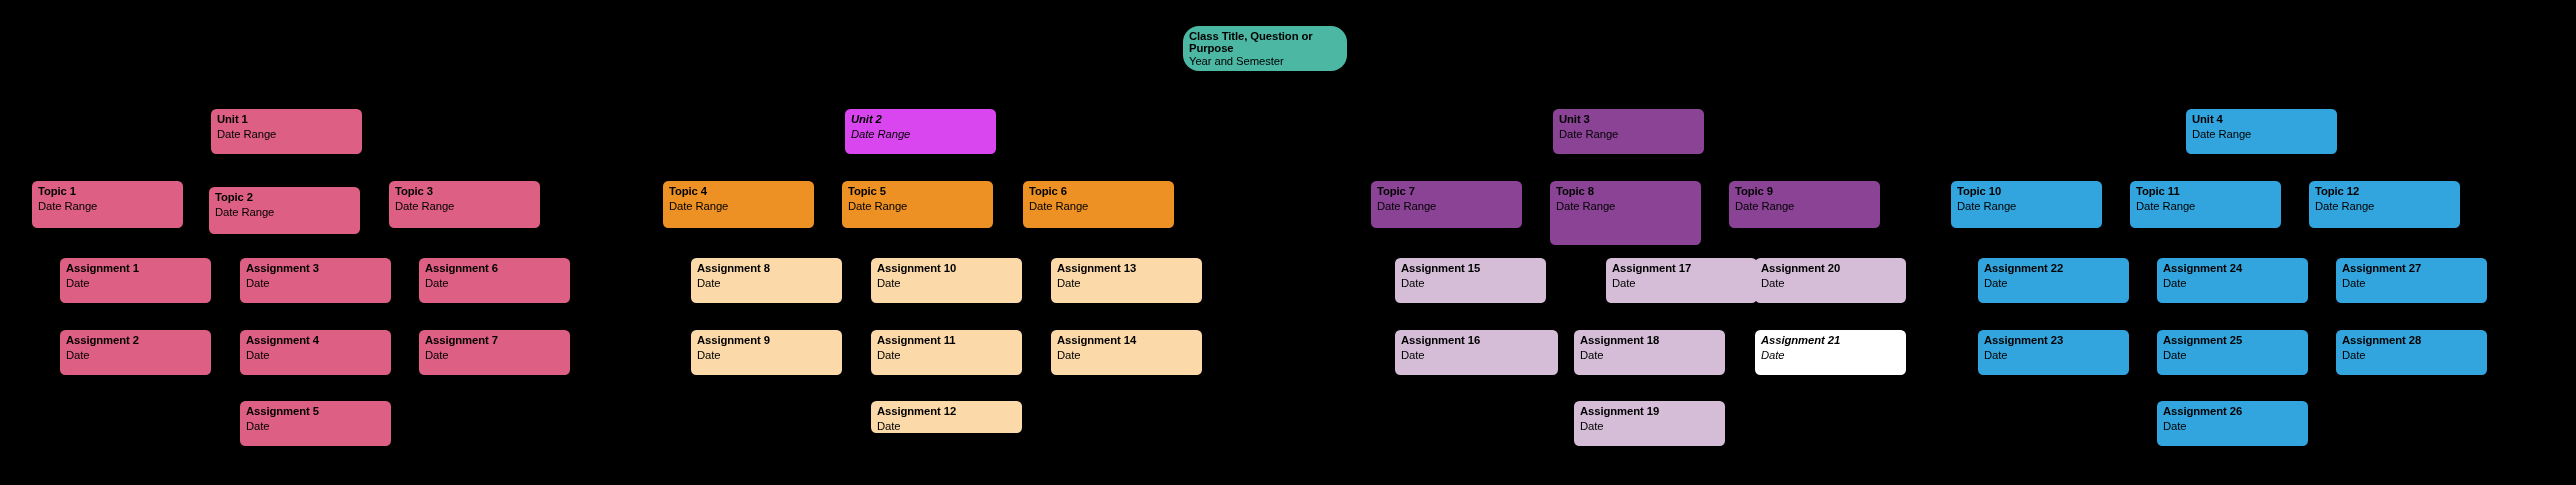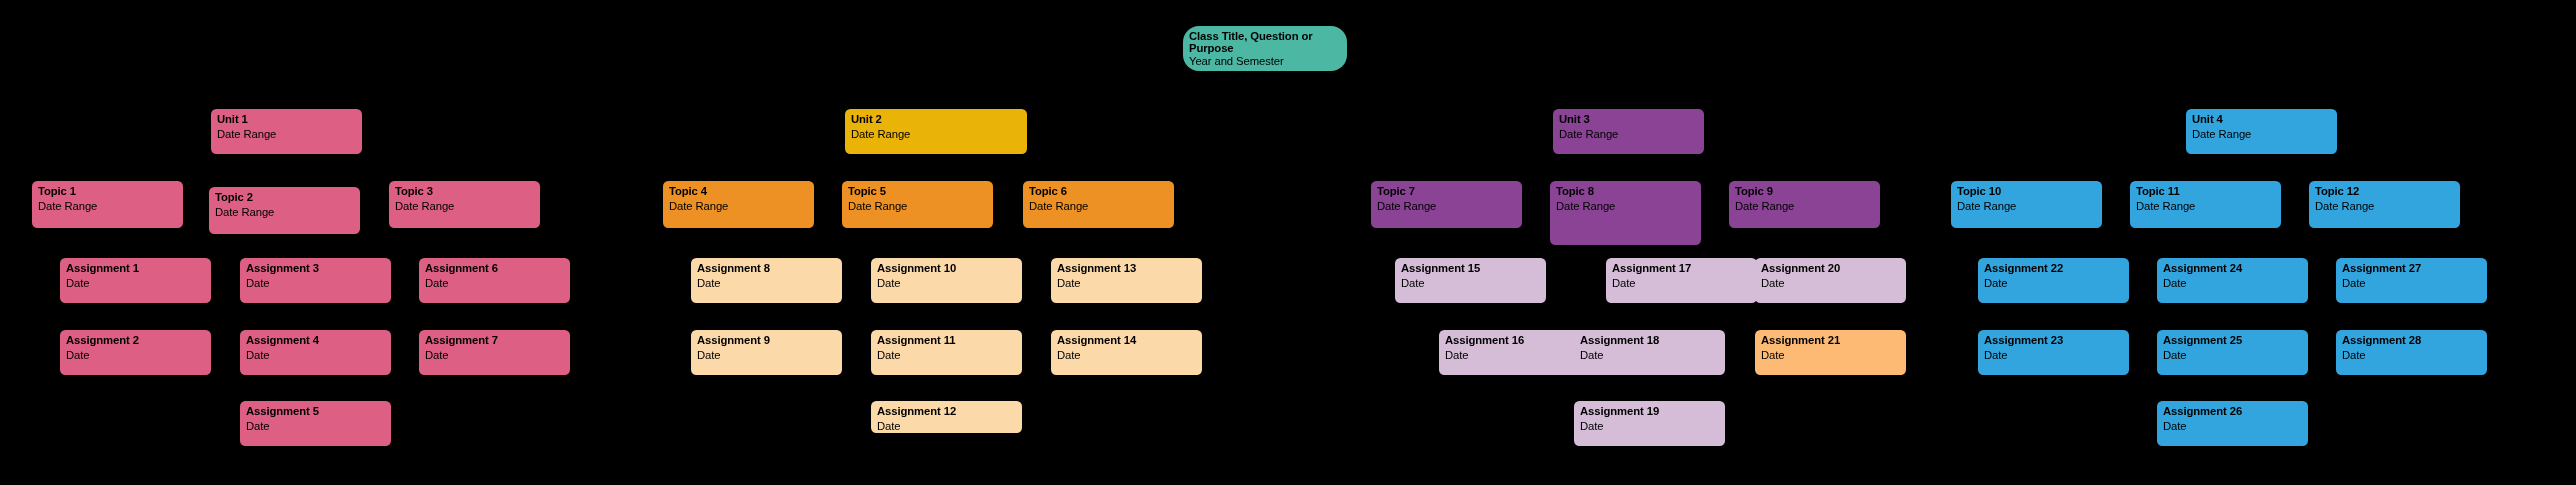--- a/index.html
+++ b/index.html
@@ -77,21 +77,21 @@
   <div class="header-card" id="header-card" style="left: 1183px; top: 26px; width: 164px; min-height: 38px; background: rgb(76, 184, 164); border-radius: 16px;">
     <span class="title">Class Title, Question or Purpose</span>
     <span class="sub">Year and Semester</span>
   </div>
 
   <div id="units-layer">
       <div class="card" style="left: 211px; top: 109px; width: 151px; height: 45px; background: rgb(221, 95, 132);">
         <span class="title">Unit 1</span>
         <span class="sub">Date Range</span>
       </div>
-      <div class="card" style="left: 845px; top: 109px; width: 182px; height: 45px; background: #eab308;">
+      <div class="card" style="left: 845px; top: 109px; width: 151px; height: 45px; background: #d946ef; font-style: italic;">
         <span class="title">Unit 2</span>
         <span class="sub">Date Range</span>
       </div>
       <div class="card" style="left: 1553px; top: 109px; width: 151px; height: 45px; background: rgb(138, 67, 149);">
         <span class="title">Unit 3</span>
         <span class="sub">Date Range</span>
       </div>
       <div class="card" style="left: 2186px; top: 109px; width: 151px; height: 45px; background: rgb(51, 165, 222);">
         <span class="title">Unit 4</span>
         <span class="sub">Date Range</span>
@@ -201,41 +201,41 @@
         <span class="sub">Date</span>
       </div>
       <div class="card" style="left: 1051px; top: 330px; width: 151px; height: 45px; background: rgb(252, 217, 168);">
         <span class="title">Assignment 14</span>
         <span class="sub">Date</span>
       </div>
       <div class="card" style="left: 1395px; top: 258px; width: 151px; height: 45px; background: rgb(213, 189, 216);">
         <span class="title">Assignment 15</span>
         <span class="sub">Date</span>
       </div>
-      <div class="card" style="left: 1395px; top: 330px; width: 163px; height: 45px; background: rgb(213, 189, 216); margin-left: 44px;">
+      <div class="card" style="left: 1395px; top: 330px; width: 163px; height: 45px; background: rgb(213, 189, 216);">
         <span class="title">Assignment 16</span>
         <span class="sub">Date</span>
       </div>
       <div class="card" style="left: 1574px; top: 258px; width: 151px; height: 45px; background: rgb(213, 189, 216); margin-left: 32px;">
         <span class="title">Assignment 17</span>
         <span class="sub">Date</span>
       </div>
       <div class="card" style="left: 1574px; top: 330px; width: 151px; height: 45px; background: rgb(213, 189, 216);">
         <span class="title">Assignment 18</span>
         <span class="sub">Date</span>
       </div>
       <div class="card" style="left: 1574px; top: 401px; width: 151px; height: 45px; background: rgb(213, 189, 216);">
         <span class="title">Assignment 19</span>
         <span class="sub">Date</span>
       </div>
       <div class="card" style="left: 1755px; top: 258px; width: 151px; height: 45px; background: rgb(213, 189, 216);">
         <span class="title">Assignment 20</span>
         <span class="sub">Date</span>
       </div>
-      <div class="card" style="left: 1755px; top: 330px; width: 151px; height: 45px; background: #fdba74;">
+      <div class="card" style="left: 1755px; top: 330px; width: 151px; height: 45px; background: #ffffff; font-style: italic;">
         <span class="title">Assignment 21</span>
         <span class="sub">Date</span>
       </div>
       <div class="card" style="left: 1978px; top: 258px; width: 151px; height: 45px; background: rgb(51, 165, 222);">
         <span class="title">Assignment 22</span>
         <span class="sub">Date</span>
       </div>
       <div class="card" style="left: 1978px; top: 330px; width: 151px; height: 45px; background: rgb(51, 165, 222);">
         <span class="title">Assignment 23</span>
         <span class="sub">Date</span>

